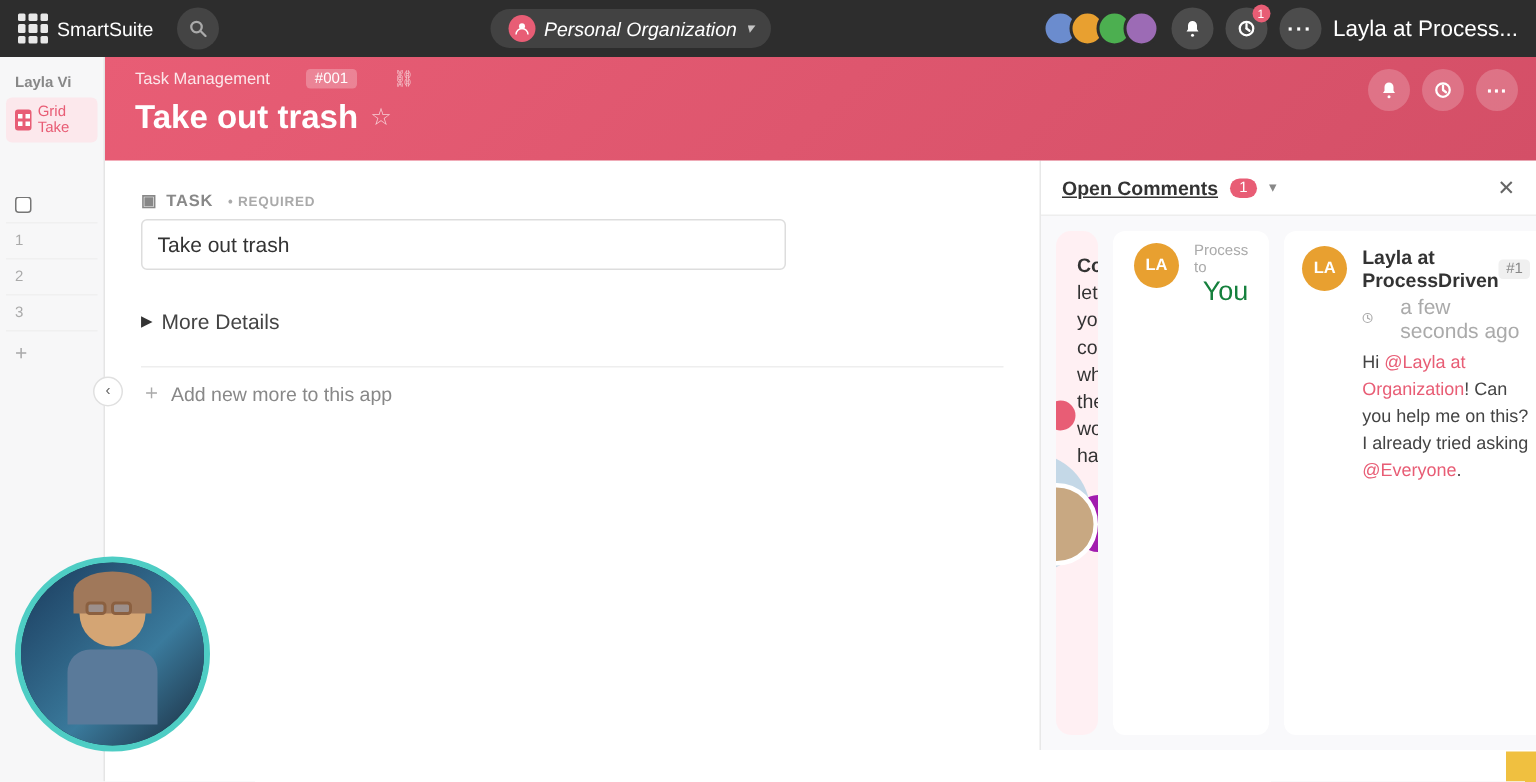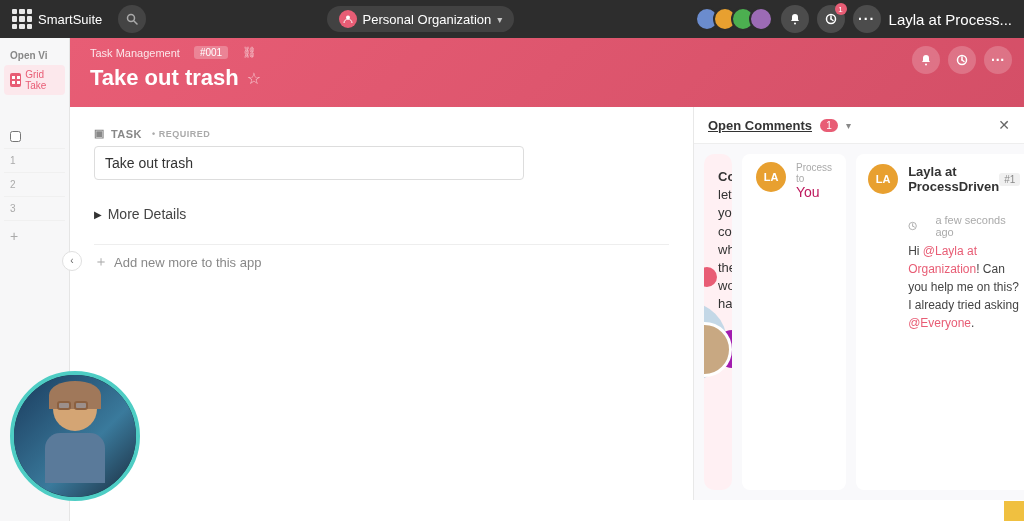--- a/index.html
+++ b/index.html
@@ -12,21 +12,21 @@
       display: flex;
       align-items: center;
       padding: 0 12px;
       gap: 12px;
     }
     .navbar-brand { display: flex; align-items: center; gap: 6px; }
     .navbar-logo { width: 20px; height: 20px; display: grid; grid-template-columns: repeat(3,1fr); gap: 2px; }
     .navbar-logo-dot { background: #e8e8e8; border-radius: 1px; }
     .navbar-title { color: white; font-size: 13px; font-weight: 400; }
     .navbar-search { background: #444; border-radius: 14px; width: 28px; height: 28px; display: flex; align-items: center; justify-content: center; cursor: pointer; margin-left: 4px; }
-    .navbar-center { flex: 1; display: flex; align-items: center; justify-content: center; gap: 8px; }
+    .navbar-center { flex: 1; display: flex; align-items: center; justify-content: center; gap: 8px; font-style: italic; }
     .navbar-project { display: flex; align-items: center; gap: 6px; background: rgba(255,255,255,0.1); border-radius: 16px; padding: 4px 12px; cursor: pointer; }
     .navbar-project-icon { width: 18px; height: 18px; background: #e85d75; border-radius: 50%; display: flex; align-items: center; justify-content: center; }
     .navbar-project-name { color: white; font-size: 13px; font-weight: 500; }
     .navbar-right { display: flex; align-items: center; gap: 8px; }
     .navbar-avatars { display: flex; }
     .nav-avatar { width: 24px; height: 24px; border-radius: 50%; border: 2px solid #2d2d2d; margin-left: -6px; }
     .nav-avatar:first-child { margin-left: 0; }
     .nav-av1 { background: #6b8cce; }
     .nav-av2 { background: #e8a030; }
     .nav-av3 { background: #4caf50; }
@@ -59,21 +59,21 @@
       background: white;
       overflow: hidden;
     }
 
     
     .task-header {
       background: linear-gradient(135deg, #e85d75, #d44f67);
       padding: 8px 20px 16px;
       position: relative;
     }
-    .task-breadcrumb { display: flex; align-items: center; gap: 14px; margin-bottom: 6px; text-align: right; }
+    .task-breadcrumb { display: flex; align-items: center; gap: 24px; margin-bottom: 6px; text-align: right; }
     .task-breadcrumb-text { color: rgba(255,255,255,0.85); font-size: 11px; }
     .task-badge { background: rgba(255,255,255,0.25); color: white; font-size: 10px; padding: 1px 6px; border-radius: 3px; }
     .task-link-icon { color: rgba(255,255,255,0.7); font-size: 11px; }
     .task-title-row { display: flex; align-items: center; gap: 8px; }
     .task-title { color: white; font-size: 22px; font-weight: 700; }
     .task-star { color: rgba(255,255,255,0.7); font-size: 16px; cursor: pointer; }
     .header-actions { position: absolute; right: 12px; top: 8px; display: flex; gap: 8px; }
     .header-icon-btn { width: 28px; height: 28px; border-radius: 50%; background: rgba(255,255,255,0.2); display: flex; align-items: center; justify-content: center; cursor: pointer; color: white; font-size: 13px; }
 
     
@@ -145,28 +145,28 @@
     .illus-dot3 { position: absolute; right: 85px; top: 50px; width: 18px; height: 18px; background: #6b8cce; border-radius: 50%; }
     .illus-card { position: absolute; right: 90px; bottom: 30px; width: 22px; height: 16px; background: #4caf50; border-radius: 3px; }
     .illus-cursor { position: absolute; right: 60px; top: 35px; font-size: 22px; color: #2d2d2d; }
 
     
     .comment-item { display: flex; gap: 10px; }
     .comment-avatar { width: 30px; height: 30px; border-radius: 50%; display: flex; align-items: center; justify-content: center; font-size: 11px; font-weight: 700; color: white; flex-shrink: 0; }
     .comment-avatar-la { background: #e8a030; }
     .comment-content { flex: 1; }
     .comment-meta-name { font-size: 13px; font-weight: 600; color: #333; }
-    .comment-meta-time { display: flex; align-items: center; gap: 18px; font-size: 11px; color: #aaa; margin-top: 20px; }
+    .comment-meta-time { display: flex; align-items: center; gap: 18px; font-size: 14px; color: #aaa; margin-top: 2px; }
     .comment-text { font-size: 12px; color: #444; line-height: 1.5; margin-top: 4px; }
     .comment-mention { color: #e85d75; font-weight: 500; }
     .comment-num-badge { background: #f0f0f0; color: #888; font-size: 10px; padding: 1px 5px; border-radius: 3px; margin-left: auto; }
 
     .assigned-item { padding: 8px 14px; background: white; border-radius: 8px; }
     .assigned-label { font-size: 10px; color: #aaa; }
-    .assigned-value { font-size: 14px; color: #be185d; font-weight: 500; }
+    .assigned-value { font-size: 18px; color: #15803d; font-weight: 500; text-align: right; }
 
     
     .webcam-overlay {
       position: absolute;
       bottom: 20px;
       left: 10px;
       width: 130px;
       height: 130px;
       border-radius: 50%;
       border: 4px solid #4ecdc4;
@@ -392,21 +392,21 @@
 
       </div>
     </div>
 
   </div>
 
 </div>
 
 <div class="sidebar">
   <div style="font-size:10px;color:#888;padding:4px 6px;font-weight:600;">
-    Open Vi
+    Layla Vi
   </div>
   <div class="gridview-item gridview-item-active">
     <div class="gridview-icon">
       <svg width="8" height="8" viewBox="0 0 8 8">
         <rect x="0" y="0" width="3" height="3" fill="white"></rect>
         <rect x="5" y="0" width="3" height="3" fill="white"></rect>
         <rect x="0" y="5" width="3" height="3" fill="white"></rect>
         <rect x="5" y="5" width="3" height="3" fill="white"></rect>
       </svg>
     </div>

